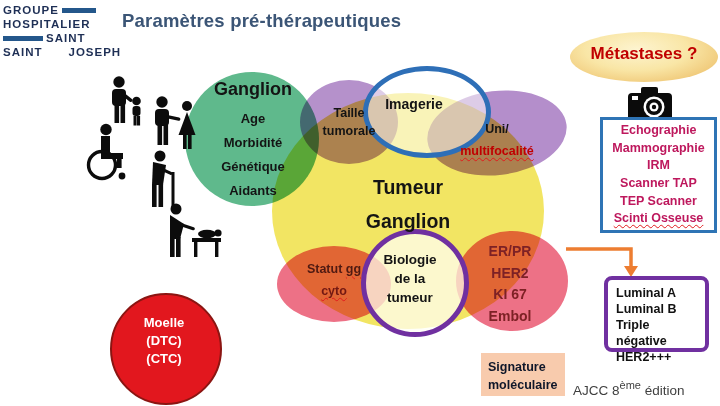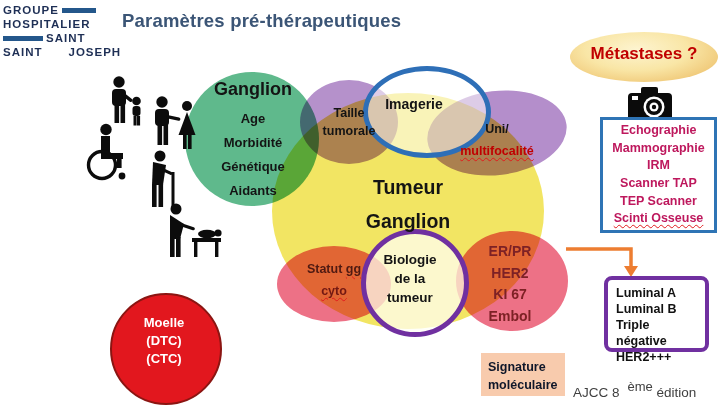--- a/index.html
+++ b/index.html
@@ -42,21 +42,21 @@
   .red-txt{color:#c00000;}
   
   .blue-box{left:600px;top:117px;width:111px;height:110px;border:3px solid #2e74b5;background:#fff;z-index:8;
     display:flex;flex-direction:column;justify-content:center;text-align:center;
     font-weight:bold;font-size:12.5px;line-height:17.6px;color:#be185d;}
   .purple-box{left:604px;top:276px;width:85px;height:60px;border:4px solid #7030a0;border-radius:8px;background:#fff;z-index:8;
     padding:5px 4px 3px 8px;font-weight:bold;font-size:12.5px;line-height:16px;color:#111;text-align:left;}
   .signature-box{left:481px;top:353px;width:70px;height:33px;background:#f8cbad;z-index:8;
     padding:5px 7px;font-weight:bold;font-size:12.5px;line-height:18px;color:#0f172a;text-align:left;}
   .ajcc{left:573px;top:379px;font-size:13.5px;font-weight:normal;color:#3f3f3f;text-align:left;}
-  .ajcc sup{font-size:13px;margin-left:8px;}
+  .ajcc sup{font-size:11px;}
   
   .logo{left:3px;top:3px;width:104px;z-index:8;color:#1e2f55;font-weight:bold;font-size:11.5px;
     letter-spacing:1px;line-height:14px;text-align:center;}
   .logo .row{display:flex;align-items:center;gap:3px;}
   .bar{display:inline-block;height:5px;background:#24578b;}
   .sq{display:inline-block;width:4px;height:4px;background:#24578b;margin:0 1px 1px 1px;}
   
   .picto{position:absolute;z-index:7;}
   .picto svg{display:block;}
   .arrow-svg{position:absolute;left:555px;top:240px;z-index:6;}

